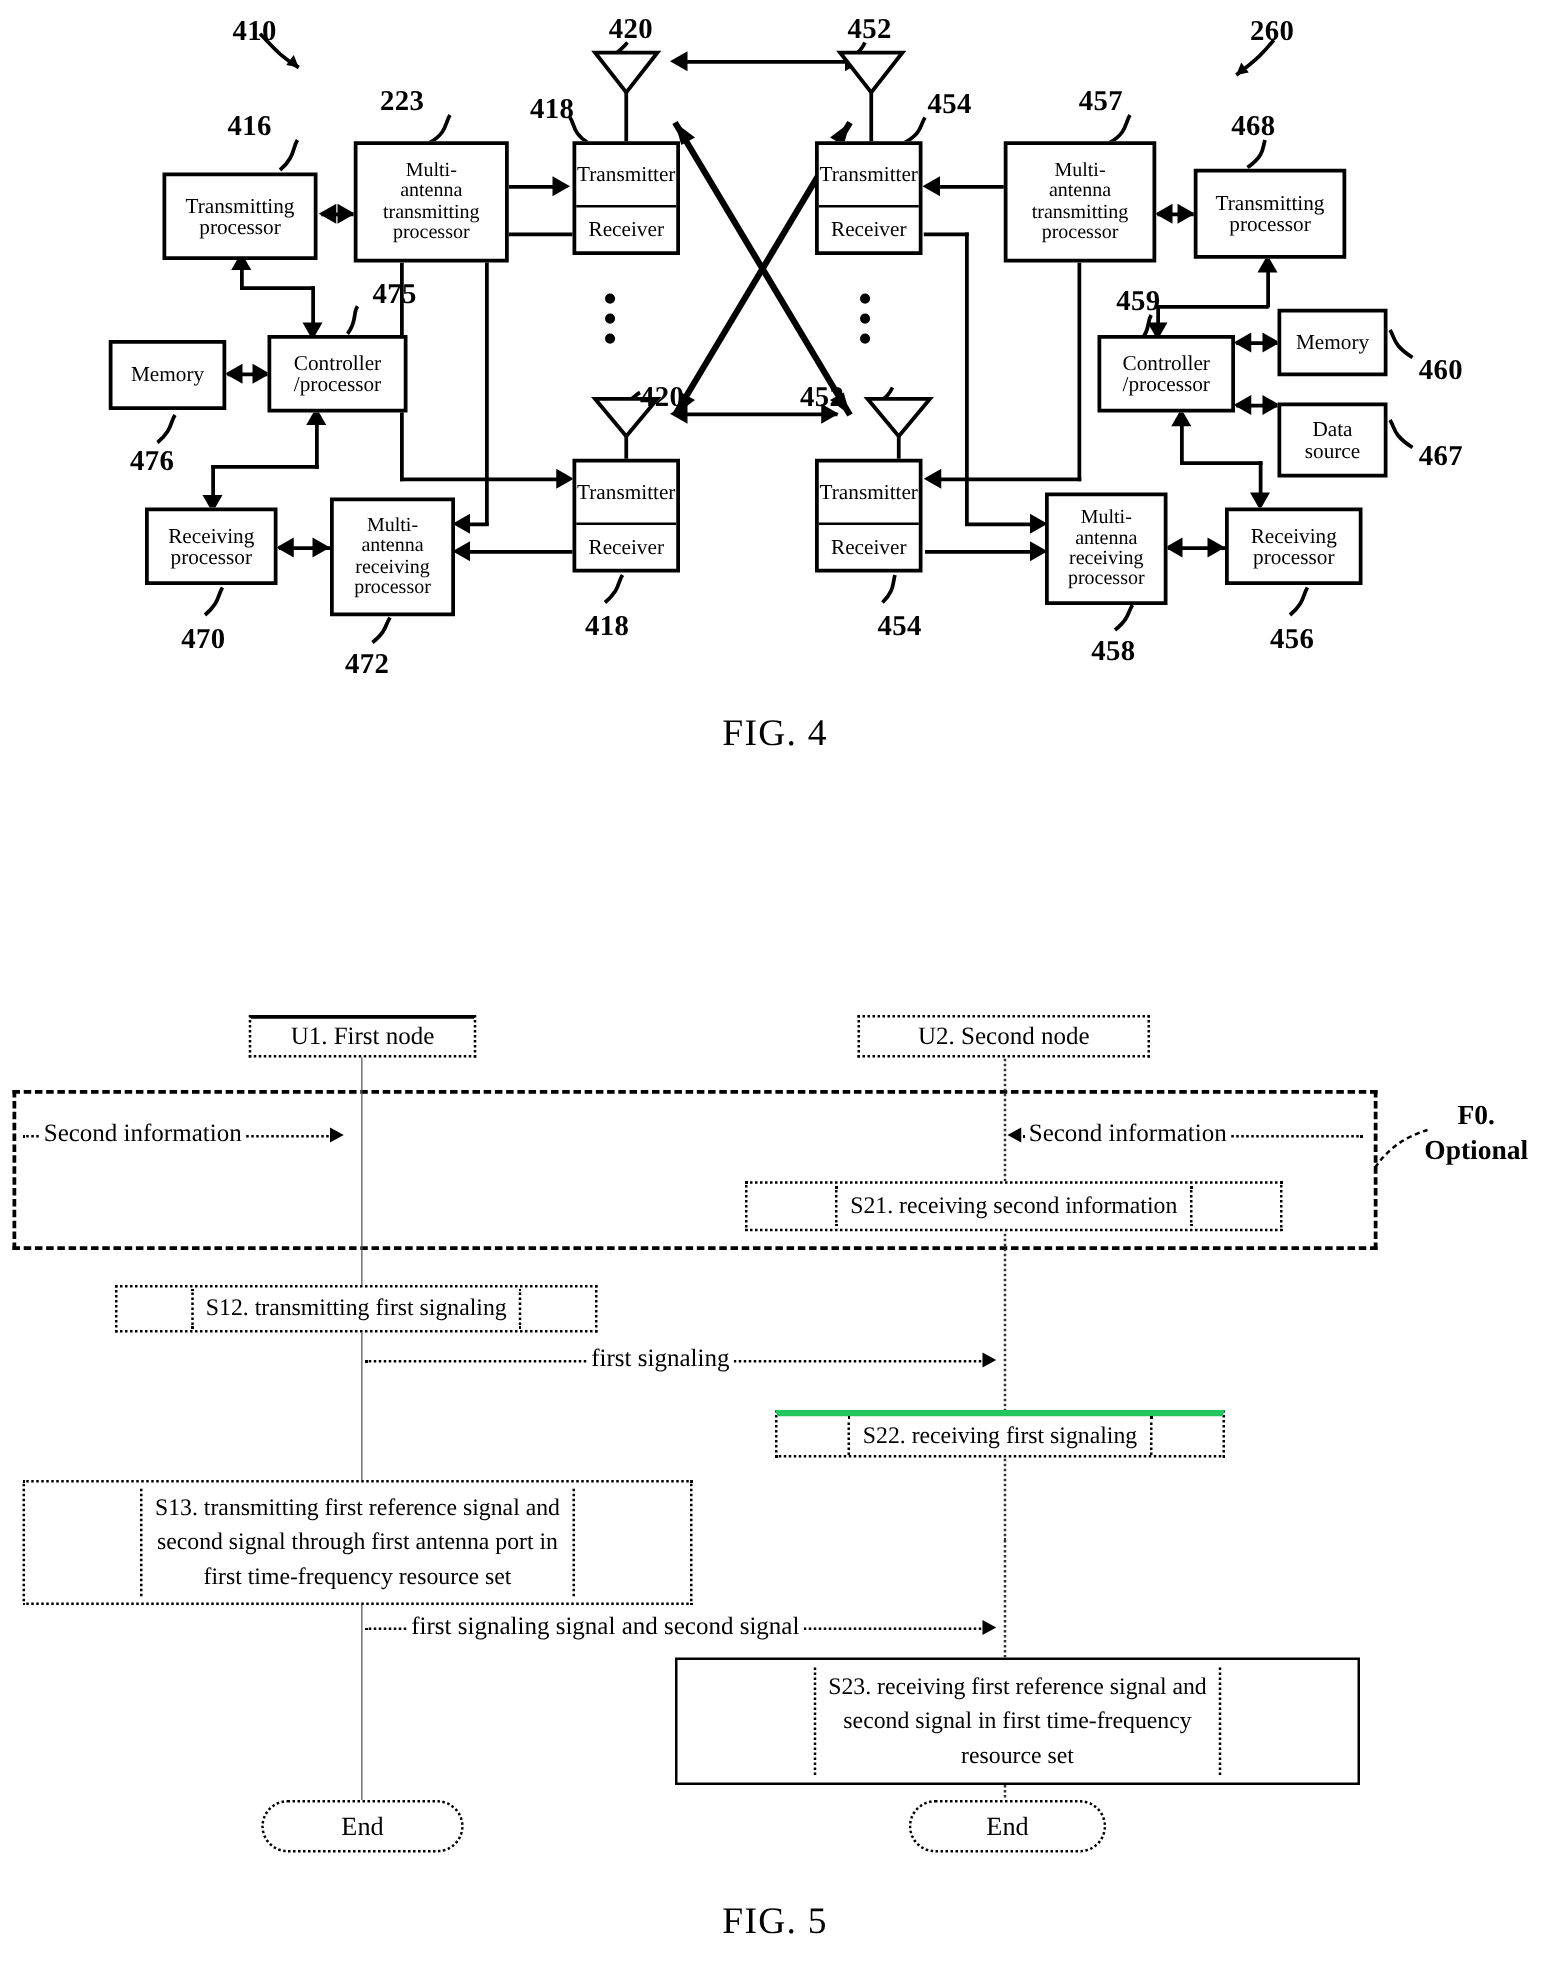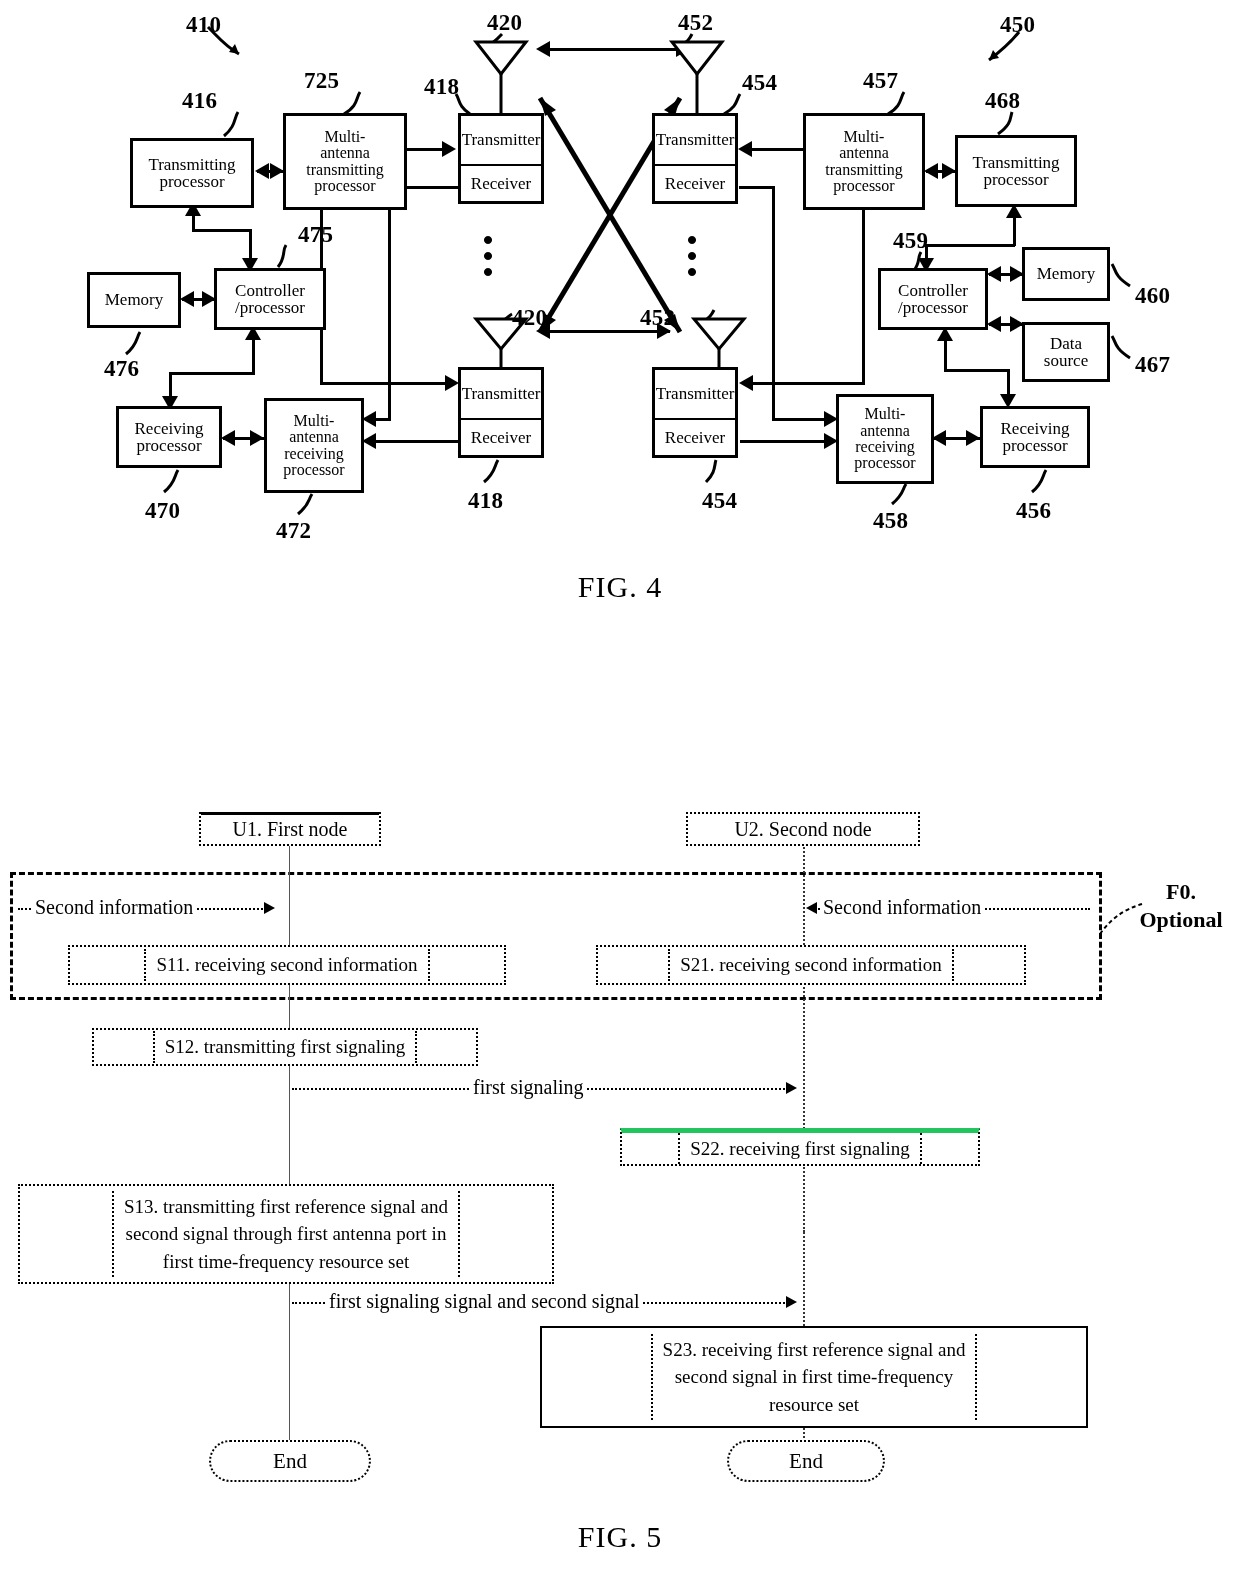--- a/index.html
+++ b/index.html
@@ -79,21 +79,21 @@
     <div class="ref" style="left:182px;top:88px;">416</div>
     <svg class="abs" style="left:212px;top:110px;" width="34" height="34">
       <path d="M26,2 C22,8 24,16 12,26" stroke="#000" stroke-width="3" fill="none"></path>
     </svg>
 
     <div class="blk" style="left:130px;top:138px;width:124px;height:70px;">
       <span>Transmitting</span>
       <span>processor</span>
     </div>
 
-    <div class="ref" style="left:304px;top:68px;">725</div>
+    <div class="ref" style="left:304px;top:68px;">223</div>
     <svg class="abs" style="left:332px;top:90px;" width="36" height="32">
       <path d="M28,2 C24,8 26,16 12,24" stroke="#000" stroke-width="3" fill="none"></path>
     </svg>
 
     <div class="blk sm" style="left:283px;top:113px;width:124px;height:97px;">
       <span>Multi-</span>
       <span>antenna</span>
       <span>transmitting</span>
       <span>processor</span>
     </div>
@@ -122,21 +122,21 @@
 
     <svg class="ant" style="left:472px;top:38px;" width="58" height="78">
       <polygon points="4,4 54,4 29,36" fill="#fff" stroke="#000" stroke-width="3"></polygon>
       <line x1="29" y1="36" x2="29" y2="76" stroke="#000" stroke-width="3"></line>
     </svg>
     <div class="ref" style="left:487px;top:10px;">420</div>
     <svg class="abs" style="left:478px;top:32px;" width="30" height="22">
       <path d="M24,2 C20,6 18,10 6,16" stroke="#000" stroke-width="3" fill="none"></path>
     </svg>
 
-    <div class="ref" style="left:1000px;top:12px;">450</div>
+    <div class="ref" style="left:1000px;top:12px;">260</div>
     <svg class="abs" style="left:975px;top:28px;" width="48" height="42">
       <path d="M44,4 C36,14 30,20 14,32" stroke="#000" stroke-width="3" fill="none"></path>
       <polygon points="14,32 18,22 24,30" fill="#000"></polygon>
     </svg>
 
     <svg class="ant" style="left:668px;top:38px;" width="58" height="78">
       <polygon points="4,4 54,4 29,36" fill="#fff" stroke="#000" stroke-width="3"></polygon>
       <line x1="29" y1="36" x2="29" y2="76" stroke="#000" stroke-width="3"></line>
     </svg>
     <div class="ref" style="left:678px;top:10px;">452</div>
@@ -444,23 +444,20 @@
     </svg>
 
     <div class="dline" style="left:18px;top:128px;width:252px;"></div>
     <div class="ah sm r" style="left:264px;top:122px;"></div>
     <div class="msg" style="left:32px;top:116px;">Second information</div>
 
     <div class="dline" style="left:818px;top:128px;width:272px;"></div>
     <div class="ah sm l" style="left:806px;top:122px;"></div>
     <div class="msg" style="left:820px;top:116px;">Second information</div>
 
-    <div class="f5box" style="left:68px;top:165px;width:438px;height:40px;">
-      <span class="inner">S11. receiving second information</span>
-    </div>
 
     <div class="f5box" style="left:596px;top:165px;width:430px;height:40px;">
       <span class="inner">S21. receiving second information</span>
     </div>
 
     <div class="f5box" style="left:92px;top:248px;width:386px;height:38px;">
       <span class="inner">S12. transmitting first signaling</span>
     </div>
 
     <div class="dline" style="left:292px;top:308px;width:500px;"></div>

